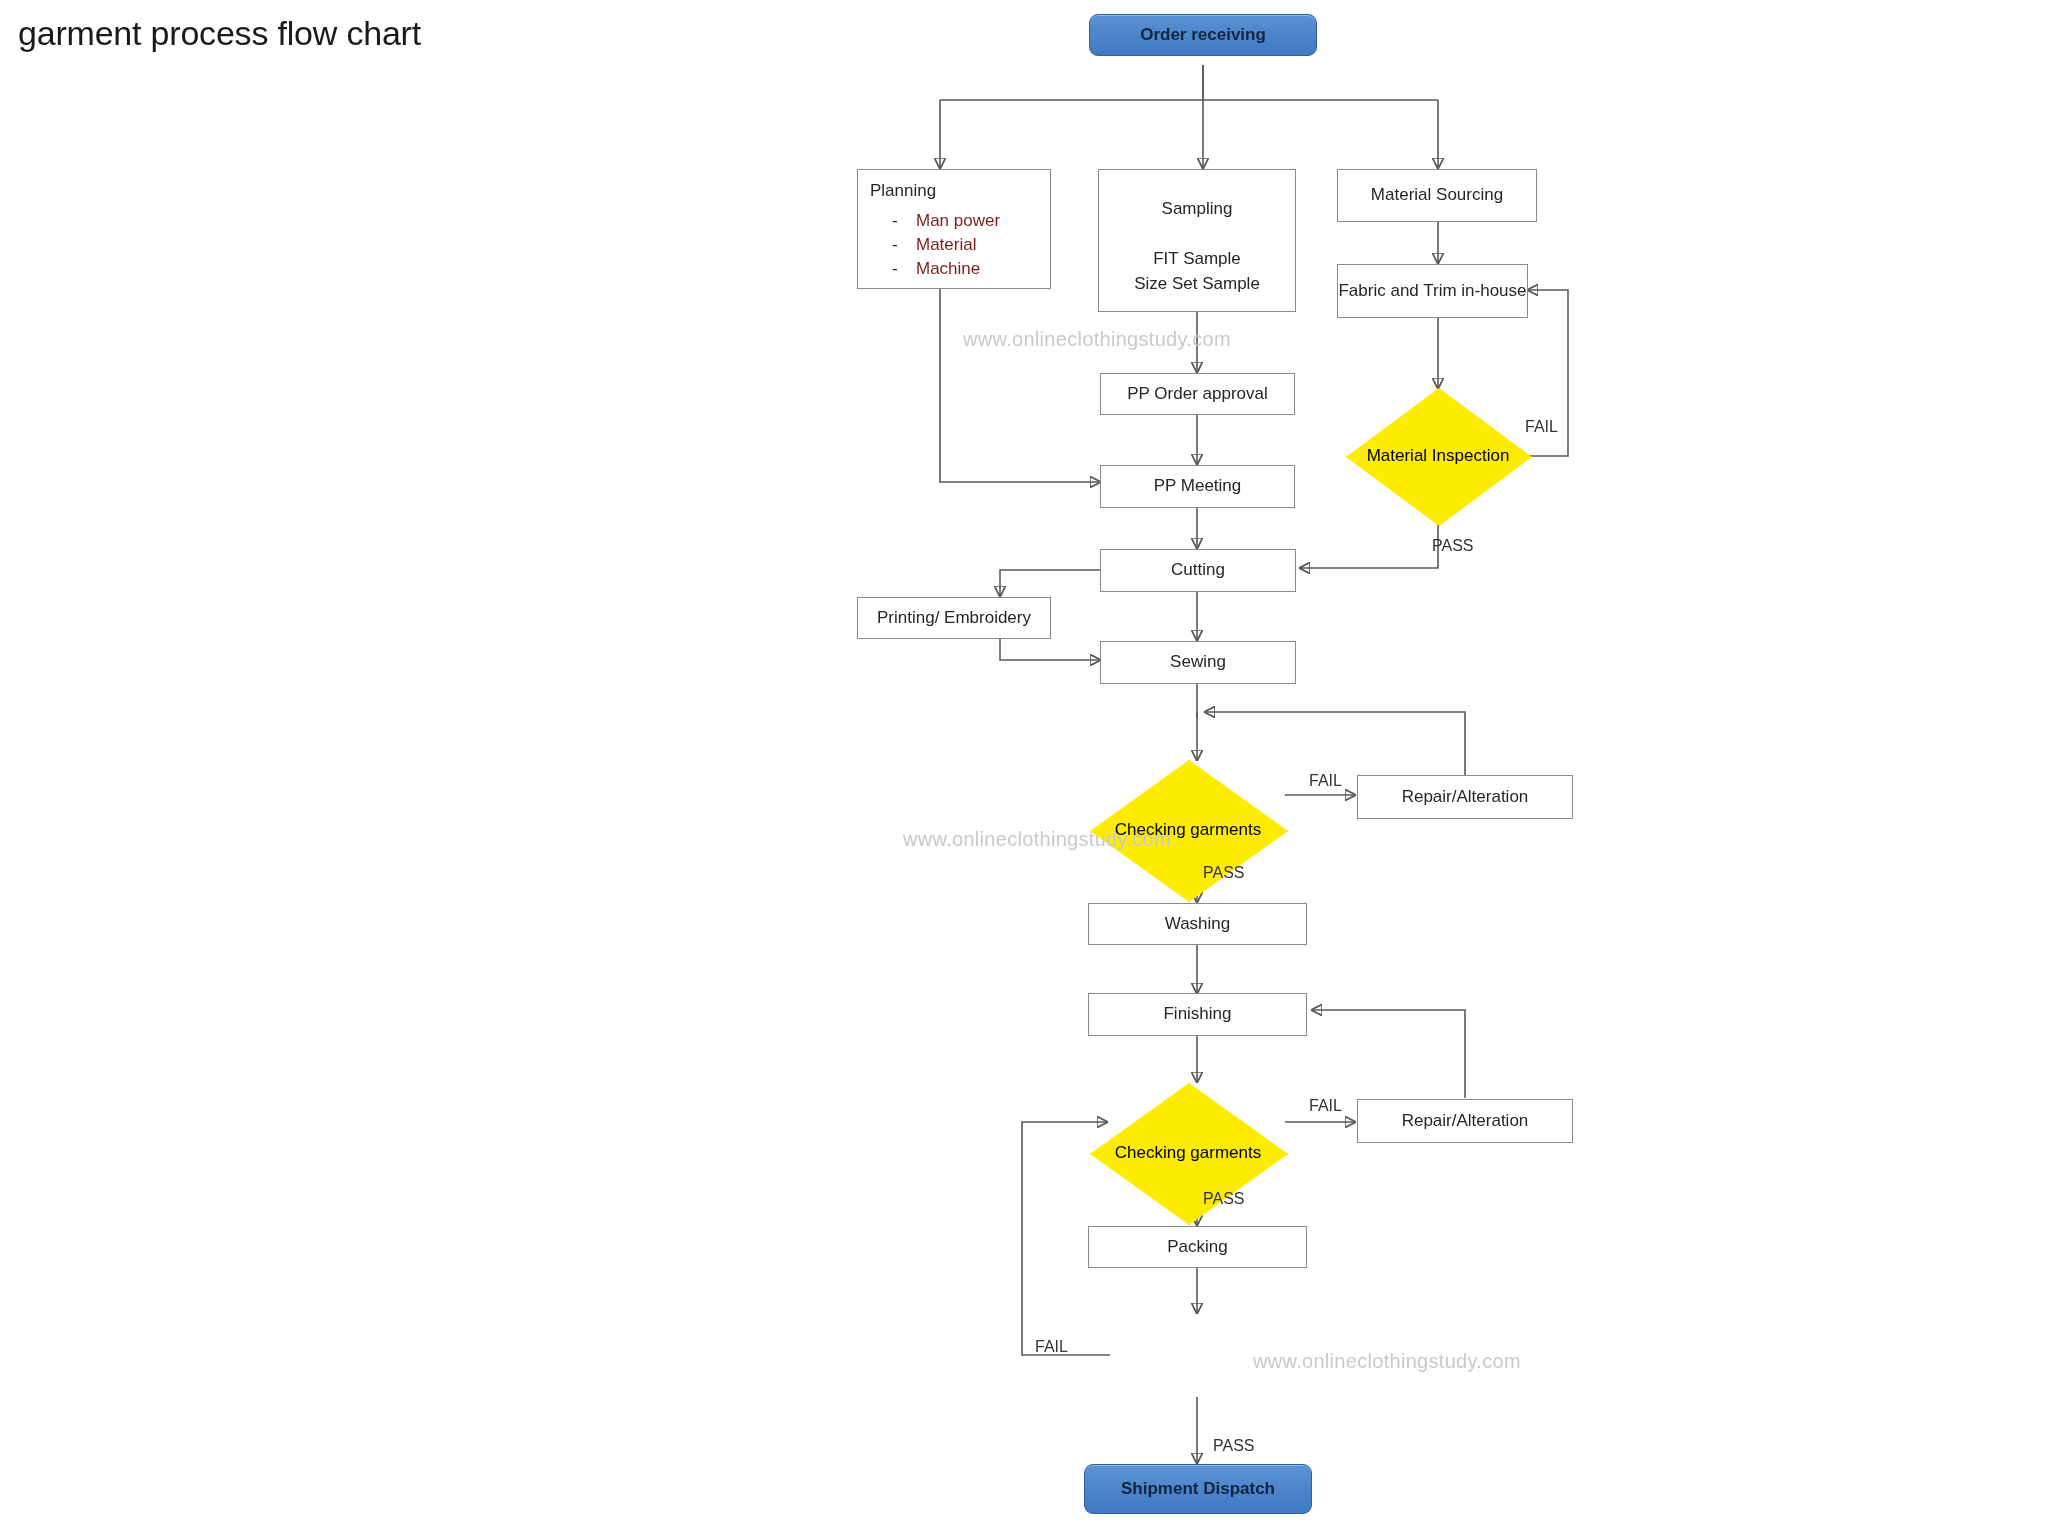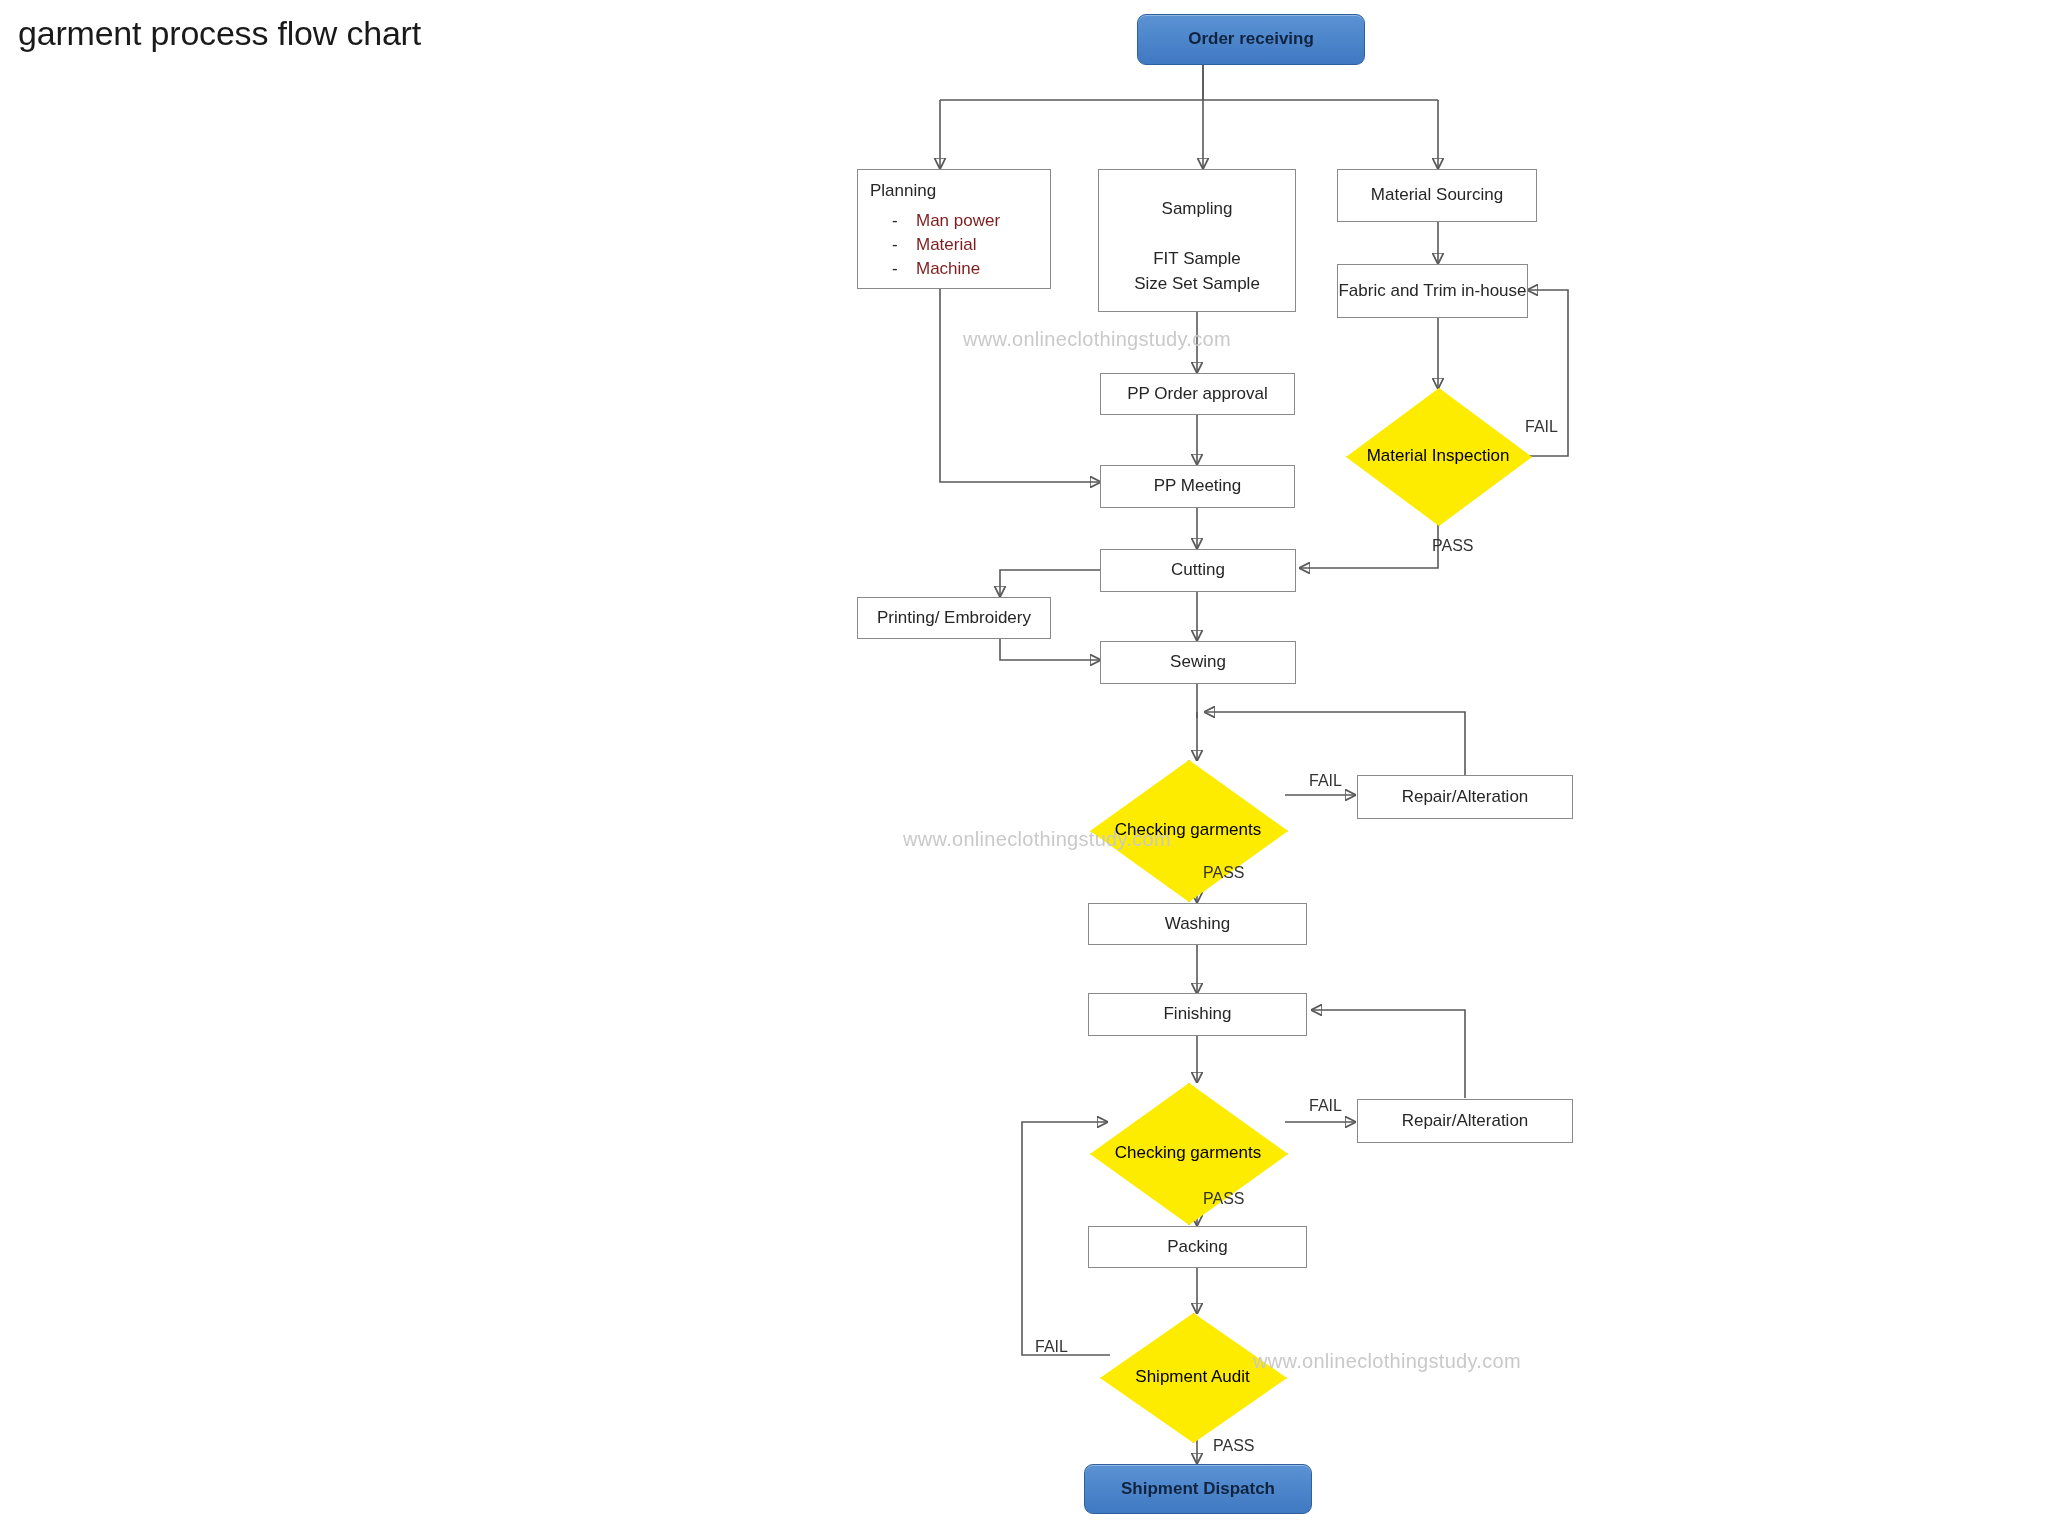--- a/index.html
+++ b/index.html
@@ -197,21 +197,21 @@
 
     <polyline points="1197,1163 1197,1225" marker-end="url(#arrow)"></polyline>
 
     <polyline points="1197,1268 1197,1313" marker-end="url(#arrow)"></polyline>
 
     <polyline points="1110,1355 1022,1355 1022,1122 1107,1122" marker-end="url(#arrow)"></polyline>
 
     <polyline points="1197,1397 1197,1463" marker-end="url(#arrow)"></polyline>
   </svg>
 
-  <div class="node terminator" style="left:1089px; top:14px; width:228px; height:51px;margin-left:48px;">Order receiving</div>
+  <div class="node terminator" style="left:1089px; top:14px; width:228px; height:42px;">Order receiving</div>
 
   <div class="node proc node-left-top" style="left:857px; top:169px; width:194px; height:120px;">
     <div class="plan-title">Planning</div>
     <ul class="plan-list">
       <li>Man power</li>
       <li>Material</li>
       <li>Machine</li>
     </ul>
   </div>
 
@@ -255,24 +255,20 @@
 
   <div class="decision-wrap" style="left:1090px; top:1083px; width:196px; height:140px;">
     <div class="decision-shape"></div>
     <div class="decision-label">Checking garments</div>
   </div>
 
   <div class="node proc" style="left:1357px; top:1099px; width:216px; height:44px;">Repair/Alteration</div>
 
   <div class="node proc" style="left:1088px; top:1226px; width:219px; height:42px;">Packing</div>
 
-  <div class="decision-wrap" style="left:1100px; top:1313px; width:185px; height:128px;">
-    <div class="decision-shape"></div>
-    <div class="decision-label">Shipment Audit</div>
-  </div>
 
   <div class="node terminator" style="left:1084px; top:1464px; width:228px; height:50px;">Shipment Dispatch</div>
 
   <div class="edge-label" style="left:1525px; top:418px;">FAIL</div>
   <div class="edge-label" style="left:1432px; top:537px;">PASS</div>
 
   <div class="edge-label" style="left:1309px; top:772px;">FAIL</div>
   <div class="edge-label" style="left:1203px; top:864px;">PASS</div>
 
   <div class="edge-label" style="left:1309px; top:1097px;">FAIL</div>

